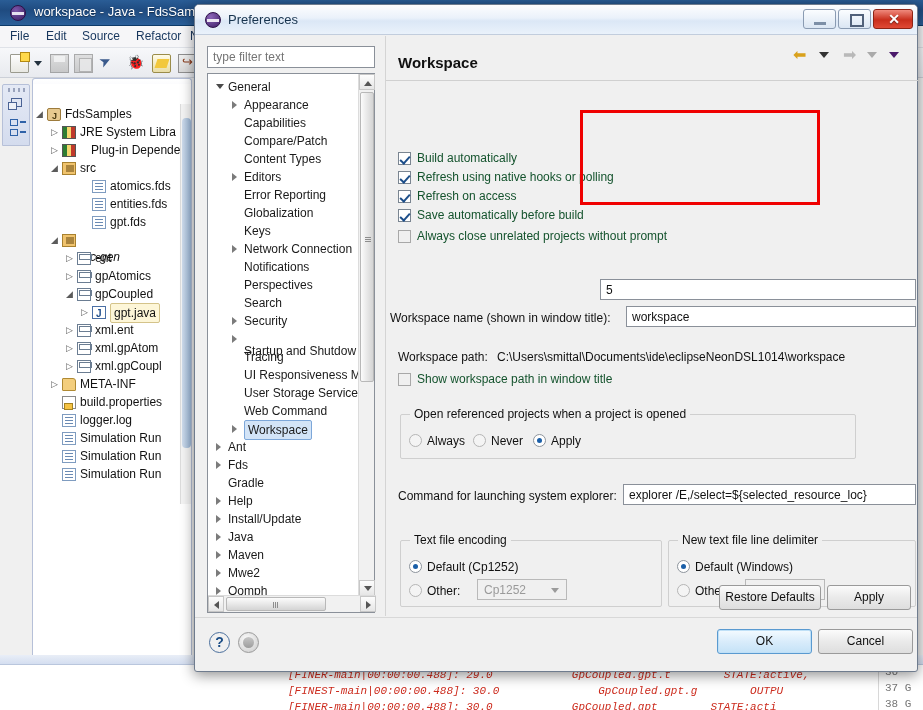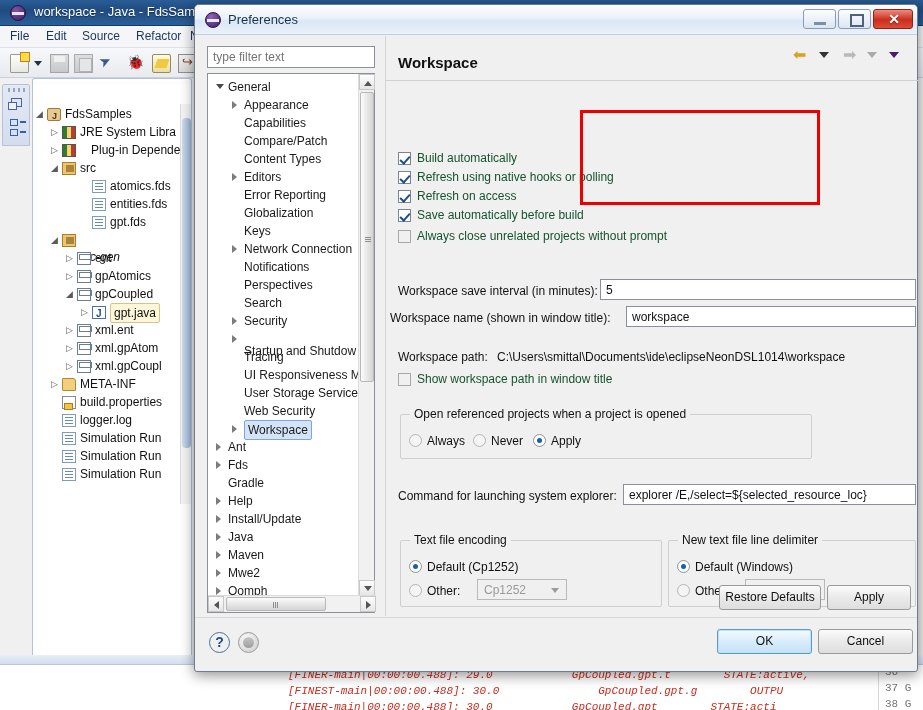--- a/index.html
+++ b/index.html
@@ -613,21 +613,21 @@
         <div class="pnode" style="top: 274px; left: 24px;">
           <span style="position: absolute; left: 12px; top: 0px;">Tracing</span>
         </div>
         <div class="pnode" style="top: 292px; left: 24px;">
           <span style="position: absolute; left: 12px; top: 0px;">UI Responsiveness M</span>
         </div>
         <div class="pnode" style="top: 310px; left: 24px;">
           <span style="position: absolute; left: 12px; top: 0px;">User Storage Service</span>
         </div>
         <div class="pnode" style="top: 328px; left: 24px;">
-          <span style="position: absolute; left: 12px; top: 0px;">Web Security</span>
+          <span style="position: absolute; left: 12px; top: 0px;">Web Command</span>
         </div>
         <div class="pnode" style="top: 346px; left: 24px;">
           <span class="parrow-closed"></span>
           <span class="pnode-sel" style="position: absolute; left: 12px; top: 0px;">Workspace</span>
         </div>
         <div class="pnode" style="top: 364px; left: 8px;">
           <span class="parrow-closed"></span>
           <span style="position: absolute; left: 12px; top: 0px;">Ant</span>
         </div>
         <div class="pnode" style="top: 382px; left: 8px;">
@@ -712,35 +712,34 @@
     </div>
     <div class="chk-row" style="left:12px; top:171px">
       <span class="chkbox checked"></span>
       <span class="chk-label">Save automatically before build</span>
     </div>
     <div class="chk-row" style="left:12px; top:192px">
       <span class="chkbox disabledbox"></span>
       <span class="chk-label">Always close unrelated projects without prompt</span>
     </div>
 
-    <div class="field-label" style="left:12px; top:248px">Workspace save interval (in minutes):</div>
     <input class="textfield" style="left: 214px; top: 243px; width: 316px;" value="5">
 
     <div class="field-label" style="left:4px; top:275px">Workspace name (shown in window title):</div>
     <input class="textfield" style="left: 240px; top: 270px; width: 290px;" value="workspace">
 
     <div class="field-label" style="left:12px; top:314px">Workspace path:</div>
     <div class="static-val" style="left:111px; top:314px">C:\Users\smittal\Documents\ide\eclipseNeonDSL1014\workspace</div>
 
     <div class="chk-row" style="left:12px; top:335px">
       <span class="chkbox disabledbox"></span>
       <span class="chk-label">Show workspace path in window title</span>
     </div>
 
-    <div class="groupbox" style="left:14px; top:378px; width:412px; height:45px">
+    <div class="groupbox" style="left:14px; top:378px; width:456px; height:45px">
       <span class="group-title">Open referenced projects when a project is opened</span>
       <span class="radio off" style="left:8px; top:19px"></span>
       <span class="radio-label" style="left:26px; top:19px">Always</span>
       <span class="radio off" style="left:72px; top:19px"></span>
       <span class="radio-label" style="left:90px; top:19px">Never</span>
       <span class="radio on" style="left:132px; top:19px"></span>
       <span class="radio-label" style="left:150px; top:19px">Apply</span>
     </div>
 
     <div class="field-label" style="left:12px; top:453px">Command for launching system explorer:</div>

